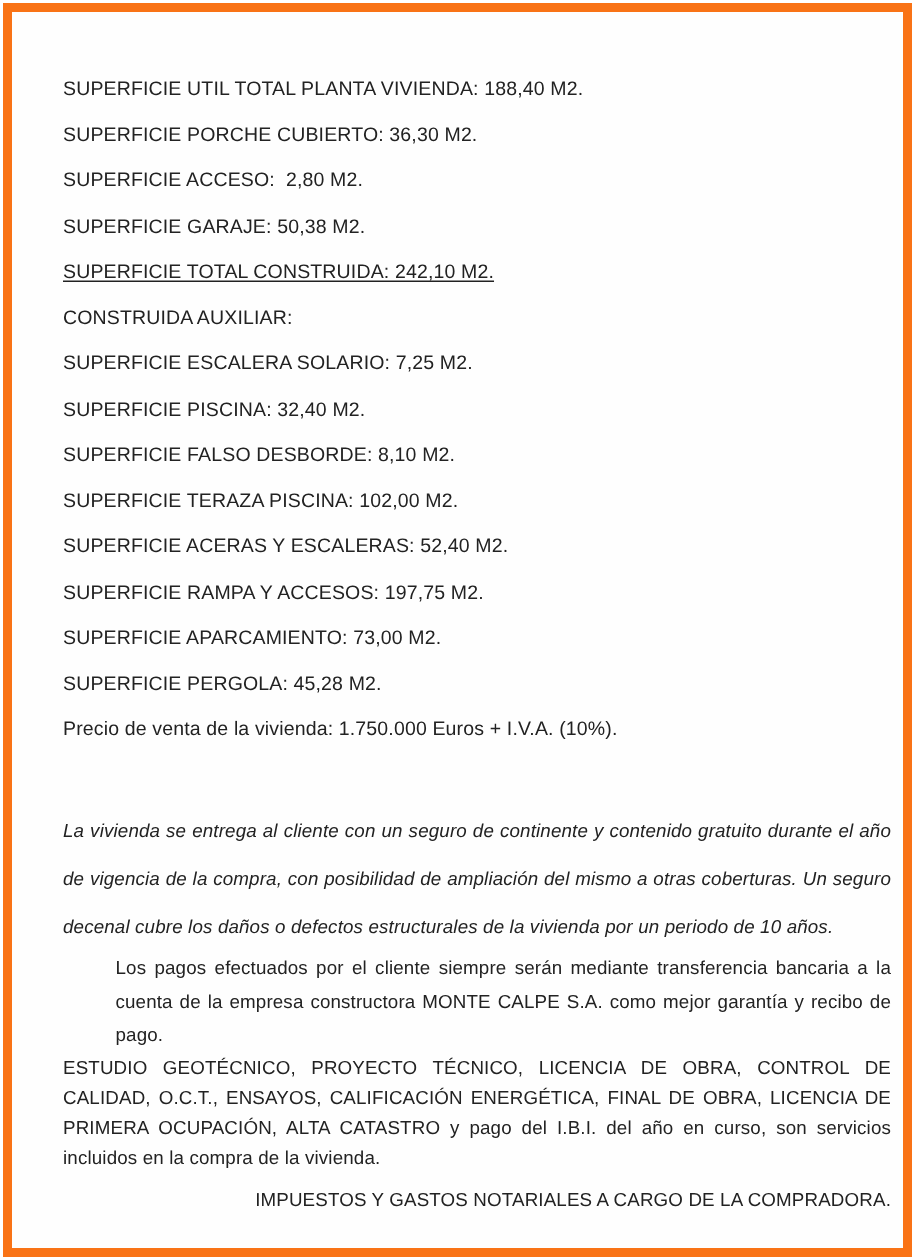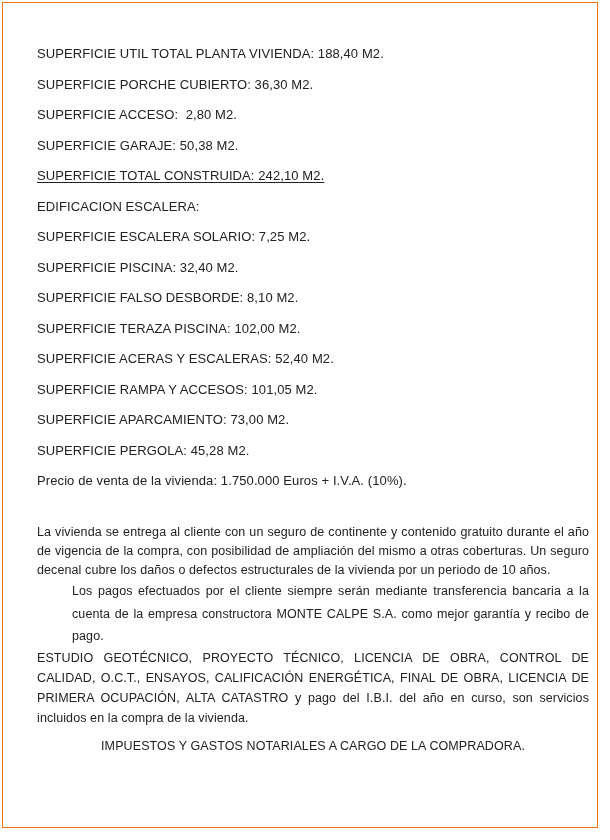--- a/index.html
+++ b/index.html
@@ -10,21 +10,21 @@
     background: #ffffff;
     font-family: "Liberation Sans", sans-serif;
     overflow: hidden;
   }
   .page {
     position: absolute;
     top: 2px;
     left: 2px;
     width: 594px;
     height: 824px;
-    border: 1px solid #f97316;
+    border: 6px solid #f97316;
     background: #fefefe;
     box-sizing: content-box;
   }
   .content {
     position: absolute;
     inset: 0;
     box-sizing: border-box;
     padding: 42px 8px 0 34px;
     color: #222222;
   }
@@ -38,43 +38,43 @@
   .line.underlined {
     text-decoration: underline;
     text-underline-offset: 2px;
   }
   .para {
     font-size: 12.5px;
     text-align: justify;
     margin: 0;
     letter-spacing: 0.1px;
   }
-  .para.seguro   { margin-top: 33px; line-height: 19px; }
+  .para.seguro   { margin-top: 43px; line-height: 32px; font-style: italic; }
   .para.pagos    { line-height: 22.5px; margin-left: 35px; }
   .para.servicios{ line-height: 20px; }
-  .para.impuestos{ margin-top: 8px; line-height: 20px; text-align: center; }
+  .para.impuestos{ margin-top: 8px; line-height: 20px; text-align: right; }
 </style>
 </head>
 <body>
 
 <div class="page">
   <div class="content">
 
     <p class="line">SUPERFICIE UTIL TOTAL PLANTA VIVIENDA: 188,40 M2.</p>
     <p class="line">SUPERFICIE PORCHE CUBIERTO: 36,30 M2.</p>
     <p class="line">SUPERFICIE ACCESO:  2,80 M2.</p>
     <p class="line">SUPERFICIE GARAJE: 50,38 M2.</p>
     <p class="line underlined">SUPERFICIE TOTAL CONSTRUIDA: 242,10 M2.</p>
-    <p class="line">EDIFICACION ESCALERA:</p>
+    <p class="line">CONSTRUIDA AUXILIAR:</p>
     <p class="line">SUPERFICIE ESCALERA SOLARIO: 7,25 M2.</p>
     <p class="line">SUPERFICIE PISCINA: 32,40 M2.</p>
     <p class="line">SUPERFICIE FALSO DESBORDE: 8,10 M2.</p>
     <p class="line">SUPERFICIE TERAZA PISCINA: 102,00 M2.</p>
     <p class="line">SUPERFICIE ACERAS Y ESCALERAS: 52,40 M2.</p>
-    <p class="line">SUPERFICIE RAMPA Y ACCESOS: 101,05 M2.</p>
+    <p class="line">SUPERFICIE RAMPA Y ACCESOS: 197,75 M2.</p>
     <p class="line">SUPERFICIE APARCAMIENTO: 73,00 M2.</p>
     <p class="line">SUPERFICIE PERGOLA: 45,28 M2.</p>
     <p class="line">Precio de venta de la vivienda: 1.750.000 Euros + I.V.A. (10%).</p>
 
     <p class="para seguro">La vivienda se entrega al cliente con un seguro de continente y contenido gratuito durante el año de vigencia de la compra, con posibilidad de ampliación del mismo a otras coberturas. Un seguro decenal cubre los daños o defectos estructurales de la vivienda por un periodo de 10 años.</p>
     <p class="para pagos">Los pagos efectuados por el cliente siempre serán mediante transferencia bancaria a la cuenta de la empresa constructora MONTE CALPE S.A.  como mejor garantía y recibo de pago.</p>
     <p class="para servicios">ESTUDIO GEOTÉCNICO, PROYECTO TÉCNICO, LICENCIA DE OBRA, CONTROL DE CALIDAD, O.C.T., ENSAYOS, CALIFICACIÓN ENERGÉTICA, FINAL DE OBRA, LICENCIA DE PRIMERA OCUPACIÓN, ALTA CATASTRO y pago del I.B.I. del año en curso, son servicios incluidos en la compra de la vivienda.</p>
     <p class="para impuestos">IMPUESTOS Y GASTOS NOTARIALES A CARGO DE LA COMPRADORA.</p>
 
   </div>

